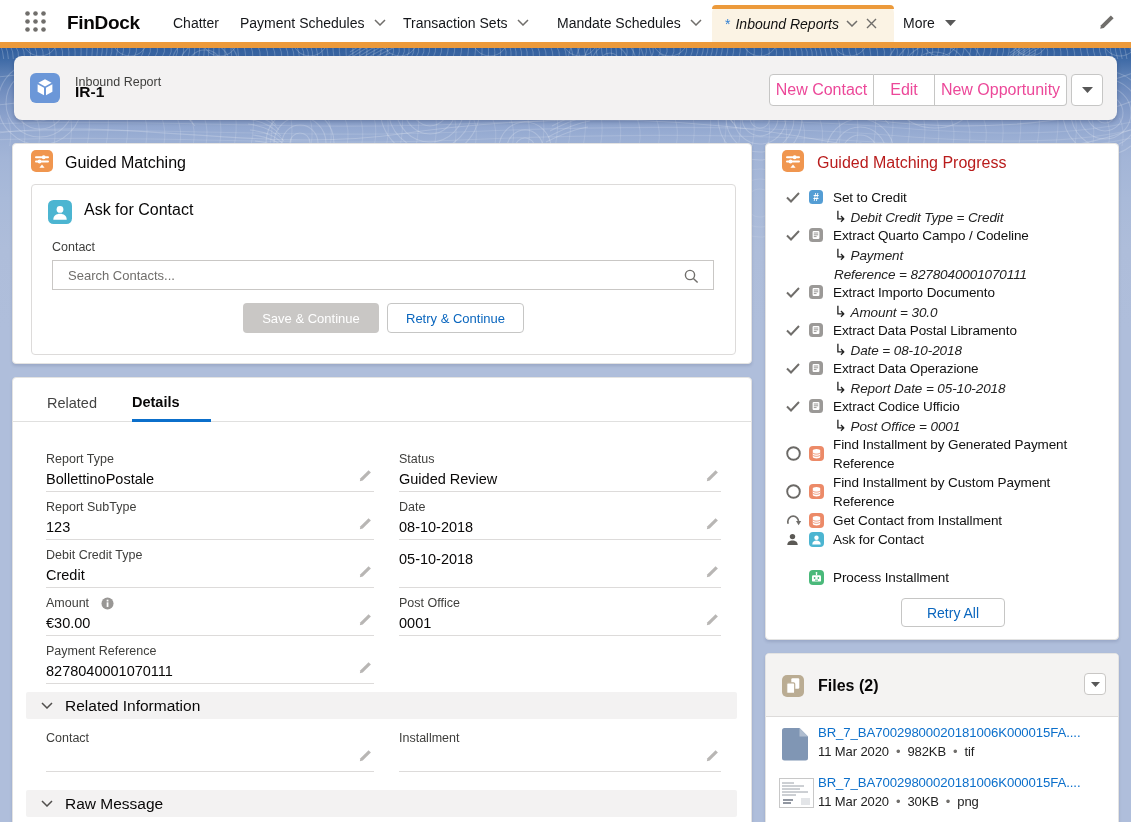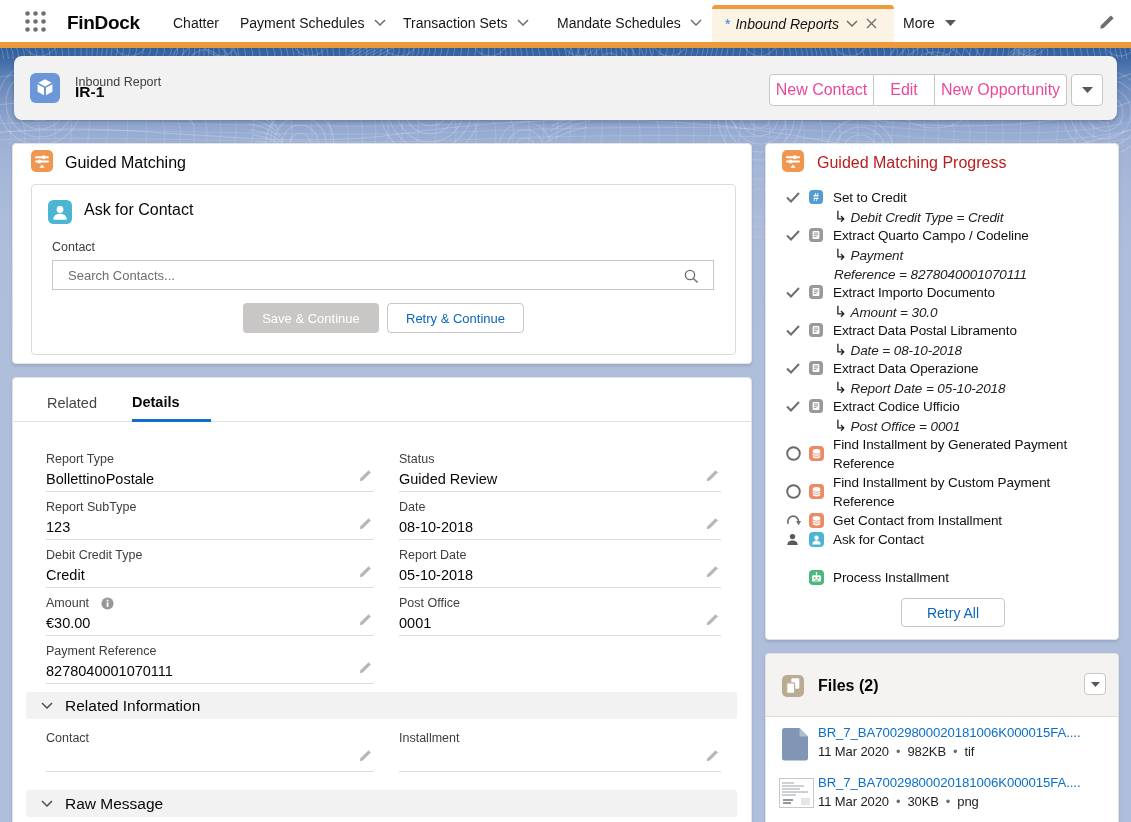--- a/index.html
+++ b/index.html
@@ -604,21 +604,20 @@
         </svg>
   </div>
   <div class="fld" style="left:33px;top:169px;width:328px">
     <div class="lb">Debit Credit Type</div>
         <div class="vl">Credit</div>
     <svg class="pencil" width="14" height="14" viewBox="0 0 16 16">
           <path d="M12.1 1.3l2.6 2.6-9.3 9.3-3.3.7.7-3.3z" fill="#B8B6B4"></path>
         </svg>
   </div>
   <div class="fld" style="left:386px;top:169px;width:322px">
-    <div class="lb">Report Date</div>
         <div class="vl">05-10-2018</div>
     <svg class="pencil" width="14" height="14" viewBox="0 0 16 16">
           <path d="M12.1 1.3l2.6 2.6-9.3 9.3-3.3.7.7-3.3z" fill="#B8B6B4"></path>
         </svg>
   </div>
   <div class="fld" style="left:33px;top:217px;width:328px">
     <div class="lb">Amount
       <svg width="13" height="13" viewBox="0 0 14 14" style="vertical-align:-3px;margin-left:8px">
             <circle cx="7" cy="7" r="6.5" fill="#999795"></circle>
             <rect x="6.1" y="5.7" width="1.9" height="5" fill="#fff"></rect>

